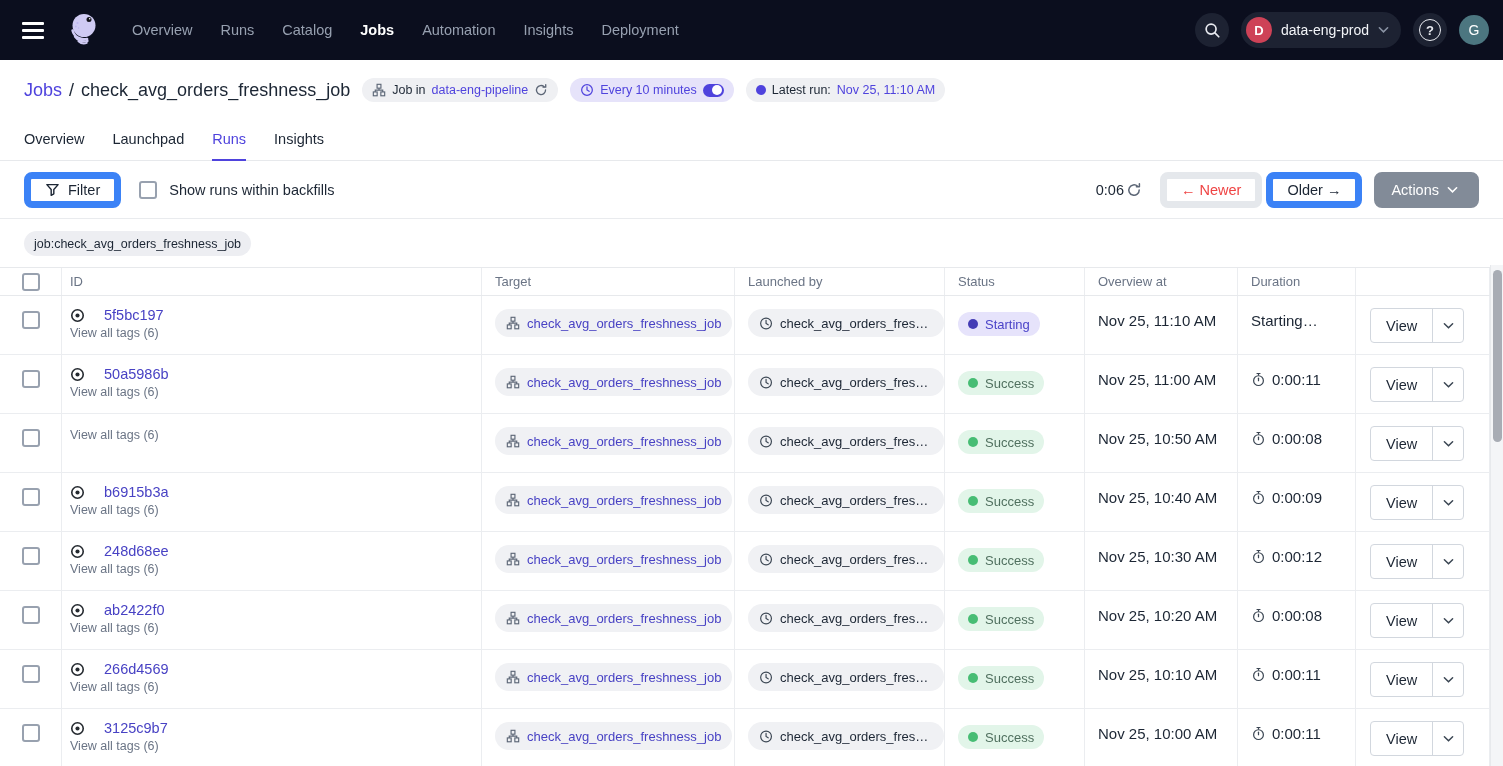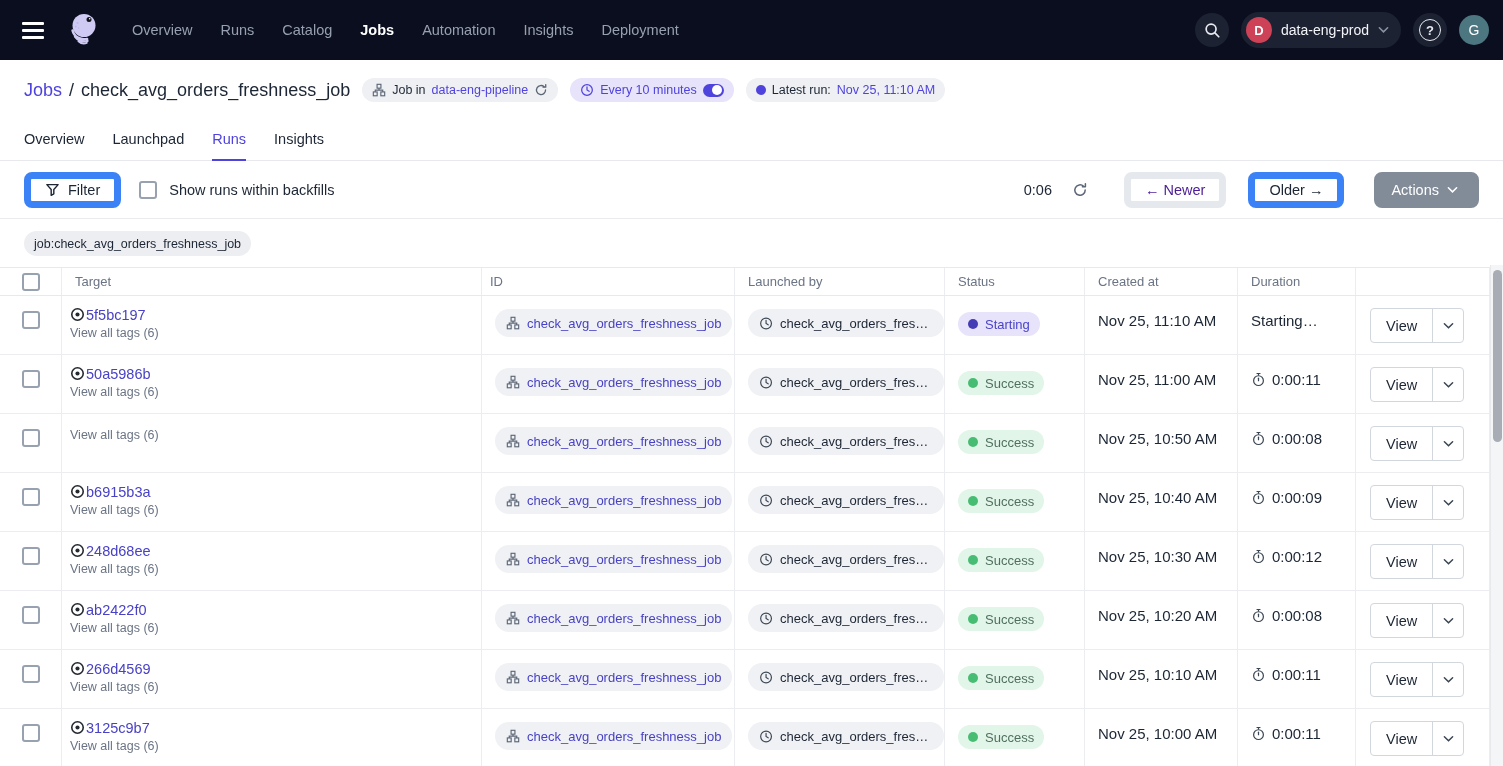--- a/index.html
+++ b/index.html
@@ -39,44 +39,44 @@
 
   
   .tabs-row { height:41px; border-bottom:1px solid #E7E9EC; display:flex; gap:28px; padding:0 24px; align-items:flex-end; }
   .tab { font-size:14.5px; font-weight:500; color:#1C2634; padding-bottom:13px; cursor:pointer; position:relative; }
   .tab.active { color:#4F43DD; }
   .tab.active::after { content:""; position:absolute; left:0; right:0; bottom:-1px; height:2px; background:#4F43DD; }
 
   
   .toolbar { height:58px; border-bottom:1px solid #E9EBEE; display:flex; align-items:center; padding:0 24px; }
   .btn { height:36px; border:7px solid #3b82f6; border-radius:8px; background:#fff; display:inline-flex; align-items:center; gap:8px; padding:0 14px; font-size:14.5px; color:#1C2634; cursor:pointer; }
-  .btn.disabled { border-color:#E5E8EC; color:#4c1d95; cursor:default; }
+  .btn.disabled { border-color:#E5E8EC; color:#ef4444; cursor:default; }
   .btn.dark { background:#828B98; border-color:#828B98; color:#fff;padding-left:10px; }
   .toolbar-left { display:flex; align-items:center; gap:18px; }
   .checkbox { width:18px; height:18px; border:2px solid #98A1AF; border-radius:3px; background:#fff; cursor:pointer; flex:none; }
   .check-label { font-size:14.5px; }
-  .toolbar-right { margin-left:auto; display:flex; align-items:center; gap:22px; }
+  .toolbar-right { margin-left:auto; display:flex; align-items:center; gap:4px; }
   .countdown { font-size:14.5px; margin-right:-2px; }
   .refresh-btn { display:flex; align-items:center; cursor:pointer; margin-right:14px; }
 
   
   .chip-row { padding:12px 24px 11px; }
   .chip { display:inline-flex; align-items:center; height:25px; background:#EDEEF2; border-radius:13px; padding:0 10px; font-size:12.5px; color:#1C2634; cursor:pointer; }
 
   
   .runs-table { width:1490px; }
   .t-row { display:grid; grid-template-columns:62px 420px 253px 210px 140px 153px 118px 134px; }
   .t-head { height:29px; border-top:1px solid #E7E9EC; border-bottom:1px solid #E7E9EC; }
   .t-head .cell { display:flex; align-items:center; font-size:13px; color:#6A7485; }
   .cell { border-right:1px solid #EBEDF0; padding-left:13px; overflow:hidden; }
   .cell.chk { display:flex; justify-content:center; padding-left:0; }
   .t-body .t-row { height:59px; border-bottom:1px solid #EBEDF0; }
   .t-body .cell.chk { align-items:flex-start; padding-top:15px; }
   .cell-id { padding:11px 10px 0 8px; }
-  .id-line { display:flex; align-items:flex-start; gap:1px; }
+  .id-line { display:flex; align-items:flex-end; gap:19px; }
   .id-link { color:#4842C4; font-size:14.5px; cursor:pointer; }
   .tags-link { display:block; margin-top:3px; font-size:12.5px; color:#6A7485; cursor:pointer; }
   .pill { display:inline-flex; align-items:center; gap:7px; height:28px; background:#F0F1F4; border-radius:14px; padding:0 11px; font-size:13px; max-width:100%; }
   .pill .txt { overflow:hidden; text-overflow:ellipsis; white-space:nowrap; }
   .cell-target, .cell-launched { padding-top:13px; }
   .pill.target { color:#4842C4; cursor:pointer; }
   .pill.launched { color:#1C2634; cursor:pointer; }
   .cell-status { padding-top:16px; }
   .status-badge { display:inline-flex; align-items:center; gap:7px; height:24px; border-radius:12px; padding:0 10px; font-size:13px; }
   .status-badge .dot { width:10px; height:10px; border-radius:50%; }
@@ -224,25 +224,25 @@
 
   <div class="chip-row">
     <span class="chip">job:check_avg_orders_freshness_job</span>
   </div>
 
   <div class="runs-table">
     <div class="t-row t-head">
       <div class="cell chk">
           <span class="checkbox"></span>
         </div>
+      <div class="cell" style="padding-left:8px">ID</div>
       <div class="cell">Target</div>
-      <div class="cell" style="padding-left:8px">ID</div>
       <div class="cell">Launched by</div>
       <div class="cell">Status</div>
-      <div class="cell">Created at</div>
+      <div class="cell">Overview at</div>
       <div class="cell">Duration</div>
       <div class="cell"></div>
     </div>
     <div class="t-body">
   <div class="t-row">
     <div class="cell chk">
             <span class="checkbox"></span>
           </div>
     <div class="cell cell-id">
       <span class="id-line">

